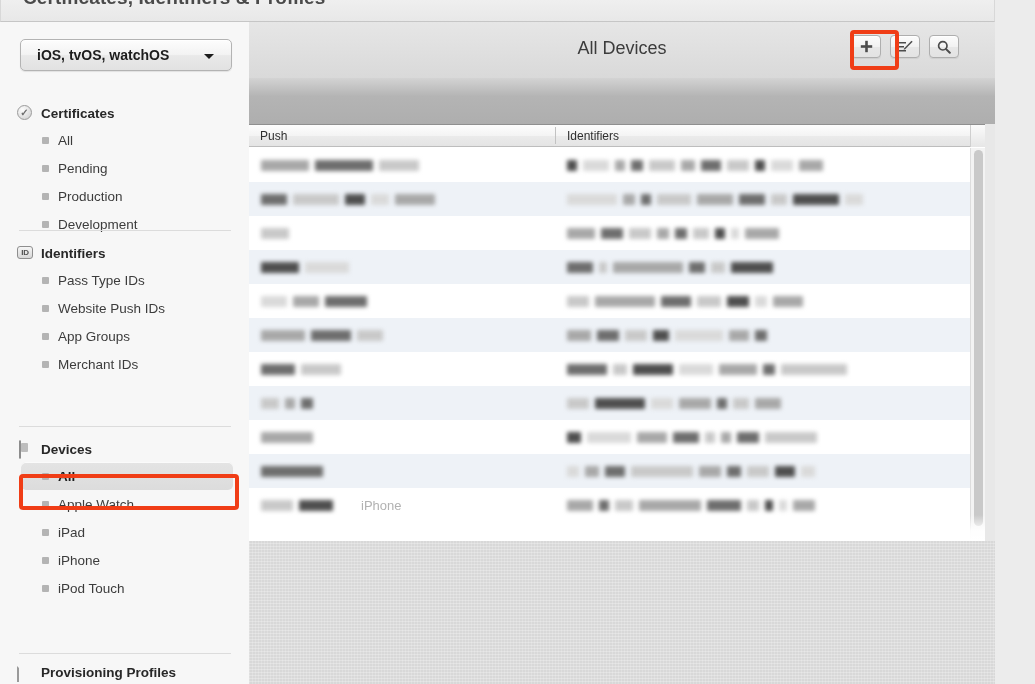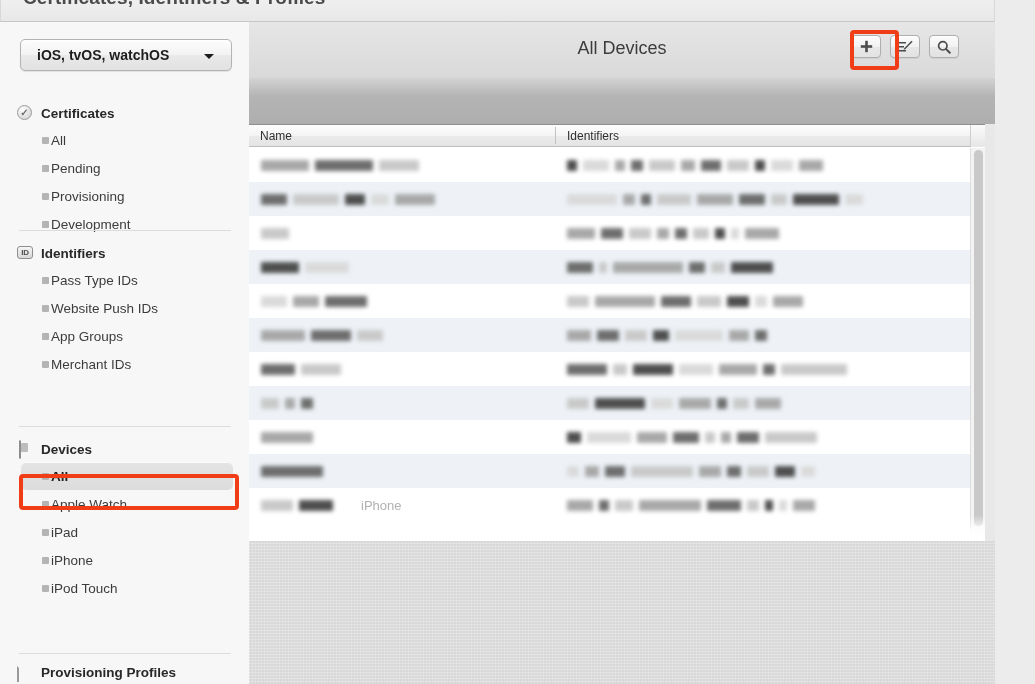--- a/index.html
+++ b/index.html
@@ -73,21 +73,21 @@
   .nav-item {
     position: relative; height: 28px;
     display: flex; align-items: center;
     padding-left: 42px; cursor: default;
   }
   .nav-item .bullet {
     position: absolute; left: 42px; top: 11px;
     width: 7px; height: 7px; background: #b4b4b4; border-radius: 1px;
   }
   .nav-item .nav-label {
-    margin-left: 9px; font-size: 13.5px; color: #3c3c3c; white-space: nowrap;
+    margin-left: 16px; font-size: 13.5px; color: #3c3c3c; white-space: nowrap;
   }
   .nav-item.selected {
     margin-left: 21px; width: 212px; height: 28px;
     background: linear-gradient(to bottom, #e4e4e4 0%, #dcdcdc 100%);
     border-radius: 5px; padding-left: 21px;
     box-shadow: 0 1px 0 rgba(255,255,255,.85) inset;
   }
   .nav-item.selected .bullet { left: 21px; }
   .nav-item.selected .nav-label { font-weight: bold; color: #1e1e1e; }
 
@@ -291,21 +291,21 @@
     <div class="nav-item">
       <span class="bullet"></span>
       <span class="nav-label">All</span>
     </div>
     <div class="nav-item">
       <span class="bullet"></span>
       <span class="nav-label">Pending</span>
     </div>
     <div class="nav-item">
       <span class="bullet"></span>
-      <span class="nav-label">Provisioning</span>
+      <span class="nav-label">Production</span>
     </div>
     <div class="nav-item">
       <span class="bullet"></span>
       <span class="nav-label">Development</span>
     </div>
   </div>
 
   <div class="sec-divider" style="top:208px;"></div>
 
   <div class="sidebar-section" style="top:218px;">
@@ -406,21 +406,21 @@
       </div>
 
     </div>
   </div>
 
   <div id="gray-band"></div>
 
   <div id="table-panel">
 
     <div id="table-header">
-      <span class="col-head" id="col-head-name">Name</span>
+      <span class="col-head" id="col-head-name">Push</span>
       <span id="col-divider"></span>
       <span class="col-head" id="col-head-identifier">Identifiers</span>
       <span id="header-scroll-corner"></span>
     </div>
 
     <div id="table-rows">
         <div class="trow">
           <div class="cell cell-name">
             <span class="blk t1" style="width: 48px;"></span>
             <span class="blk t2" style="width: 58px;"></span>

